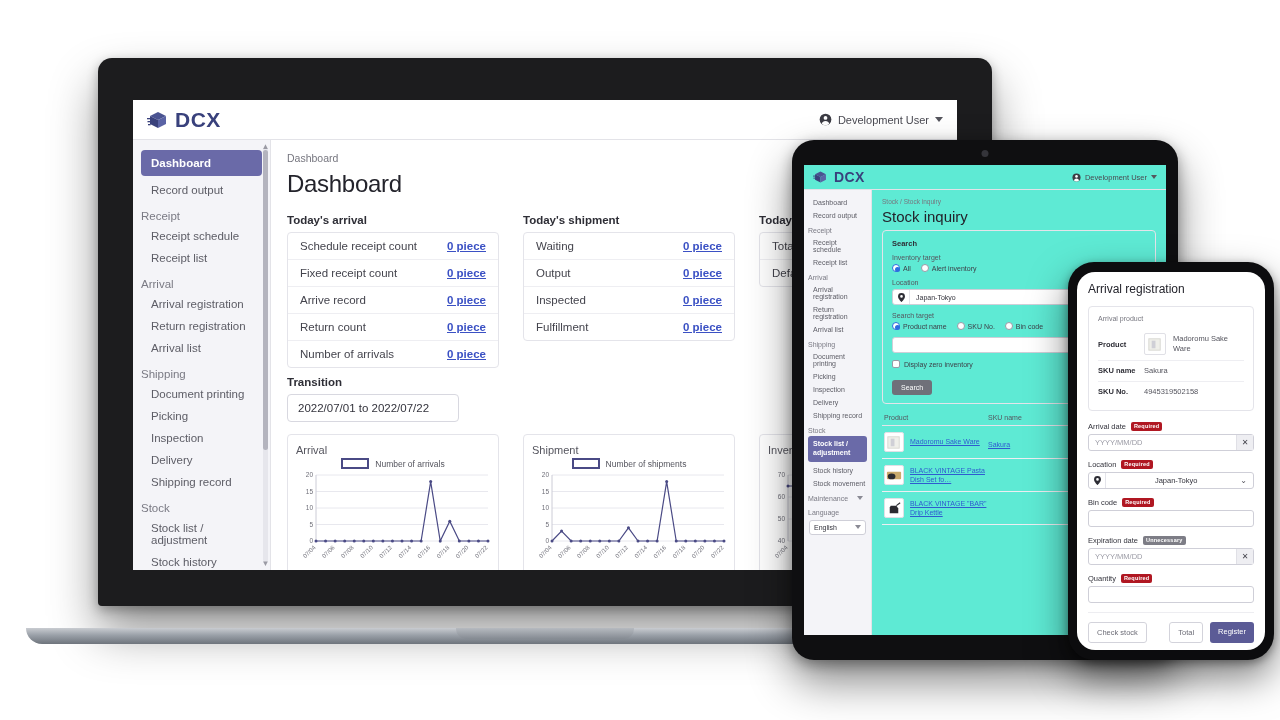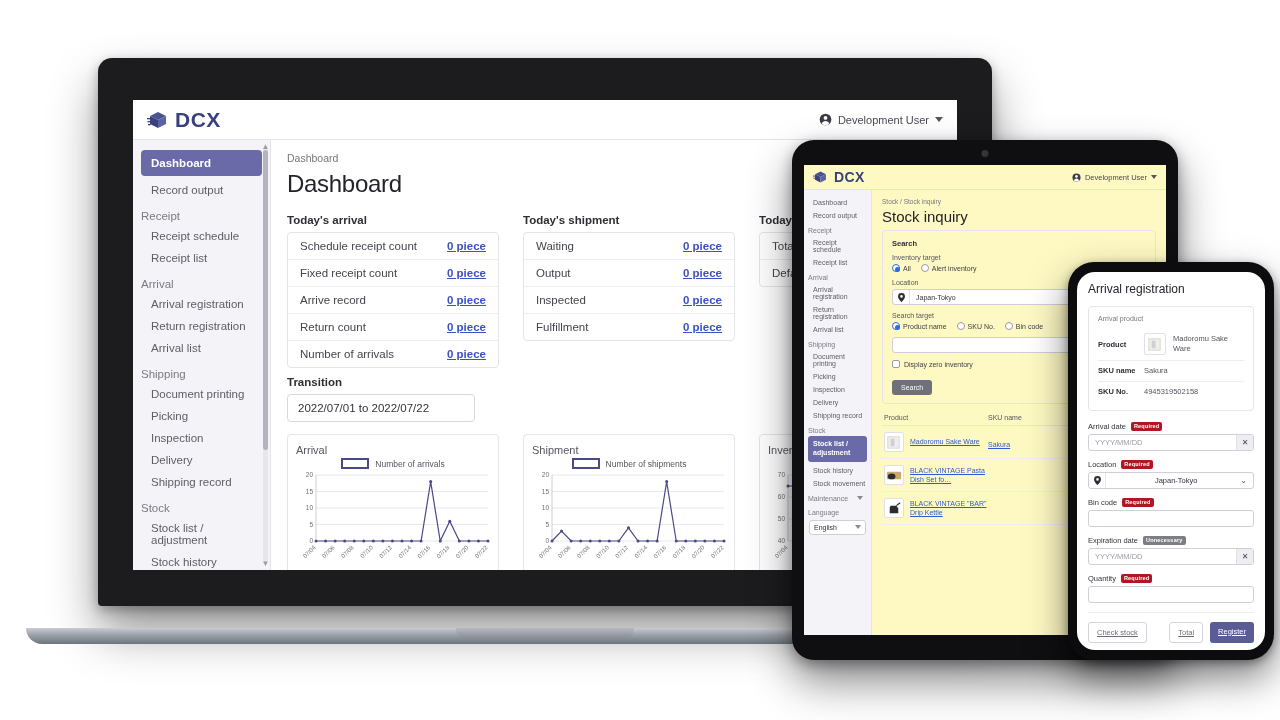--- a/index.html
+++ b/index.html
@@ -34,21 +34,21 @@
     background: linear-gradient(180deg,#c9ccd1 0%,#9aa0a8 45%,#6e747c 100%);
     border-radius: 0 0 16px 16px;
   }
   .laptop-notch {
     position:absolute; left:50%; top:570px; transform:translateX(-50%);
     width:178px; height:11px; background:linear-gradient(180deg,#b6bac0,#848a92);
     border-radius: 0 0 10px 10px;
   }
 
   
-  .app { width:100%; height:100%; background:#fef9c3; display:flex; flex-direction:column; }
+  .app { width:100%; height:100%; background:#5eead4; display:flex; flex-direction:column; }
   .topbar {
     height:40px; flex:0 0 40px; background:#fff; border-bottom:1px solid #e3e3e8;
     display:flex; align-items:center; justify-content:space-between; padding:0 14px;
   }
   .logo { display:flex; align-items:center; gap:6px; }
   .logo-text { font-size:21px; font-weight:700; color:#39417c; letter-spacing:.5px; }
   .userbox { display:flex; align-items:center; gap:6px; color:#4a4a52; font-size:11px; }
   .caret { width:0;height:0;border-left:4px solid transparent;border-right:4px solid transparent;border-top:5px solid #55555d; }
 
   .body-row { flex:1; display:flex; min-height:0; }
@@ -74,21 +74,21 @@
   .section-label { font-size:11.5px; font-weight:700; color:#2e2e36; margin-bottom:6px; }
   .cards-row { display:flex; gap:24px; }
   .kpi-card { border:1px solid #e4e4ea; border-radius:4px; background:#fff; width:212px; }
   .kpi-row { display:flex; justify-content:space-between; align-items:center;
     padding:7px 12px; border-bottom:1px solid #eeeef2; font-size:11.5px; color:#44444d; }
   .kpi-row:last-child { border-bottom:none; }
   .kpi-val { color:#3b51c4; text-decoration:underline; font-weight:600; font-size:11.5px; }
 
   .transition-title { font-size:11.5px; font-weight:700; color:#2e2e36; margin:8px 0 6px; }
   .date-field { border:1px solid #d8d8e0; border-radius:4px; padding:7px 10px;
-    font-size:11.5px; color:#33333c; width:188px; background:#fff; }
+    font-size:11.5px; color:#33333c; width:172px; background:#fff; }
   .charts-row { display:flex; gap:24px; margin-top:12px; }
   .chart-card { border:1px solid #e4e4ea; border-radius:4px; background:#fff; width:212px; padding:9px 8px 6px; }
   .chart-name { font-size:11px; color:#55555e; margin-bottom:2px; }
   .legend { display:flex; align-items:center; justify-content:center; gap:6px; margin-bottom:2px; }
   .legend-swatch { width:28px; height:11px; border:2px solid #4a4a85; background:#fff; }
   .legend-text { font-size:8.5px; color:#55555e; }
   .chart-svg { display:block; }
   .axis-tick { font-size:6.5px; fill:#6e6e78; }
   .xtick { font-size:6px; fill:#6e6e78; }
 
@@ -158,21 +158,21 @@
   .badge { font-size:5.5px; font-weight:700; color:#fff; background:#b01722; border-radius:2px; padding:1.5px 3px; letter-spacing:.2px; }
   .badge.gray { background:#7d7d86; }
   .ph-input { border:1px solid #cfcfd8; border-radius:3px; height:17px; background:#fff; display:flex;
     align-items:center; justify-content:space-between; font-size:7.5px; color:#33333c; margin-bottom:9px; }
   .ph-input .ph-ph { padding-left:6px; color:#9b9ba5; }
   .ph-input .ph-x { width:17px; text-align:center; color:#44444d; font-size:8px; background:#eeeef2; height:100%;
     display:flex;align-items:center;justify-content:center; border-left:1px solid #e0e0e6; }
   .ph-input .ph-pin { width:17px; display:flex;align-items:center;justify-content:center; border-right:1px solid #e4e4ea; height:100%; }
   .ph-input .ph-cv { padding-right:6px; color:#55555e; font-size:8px; }
   .ph-footer { display:flex; align-items:center; justify-content:space-between; padding-top:9px; border-top:1px solid #ededf1; }
-  .btn { font-size:7.5px; border-radius:3px; padding:5px 8px;text-decoration:underline; }
+  .btn { font-size:7.5px; border-radius:3px; padding:5px 8px; }
   .btn-ghost { border:1px solid #d3d3db; color:#6d6d77; background:#fff; }
   .btn-primary { background:#5b5b96; color:#fff; }
 </style>
 </head>
 <body>
 
 <div class="stage">
 
   <div class="laptop">
     <div class="laptop-lid"></div>

